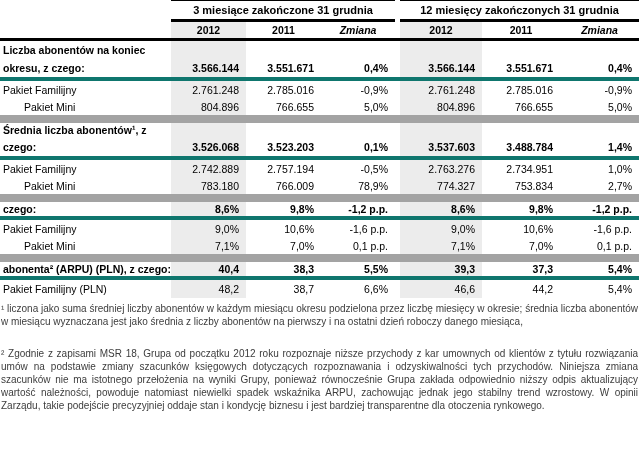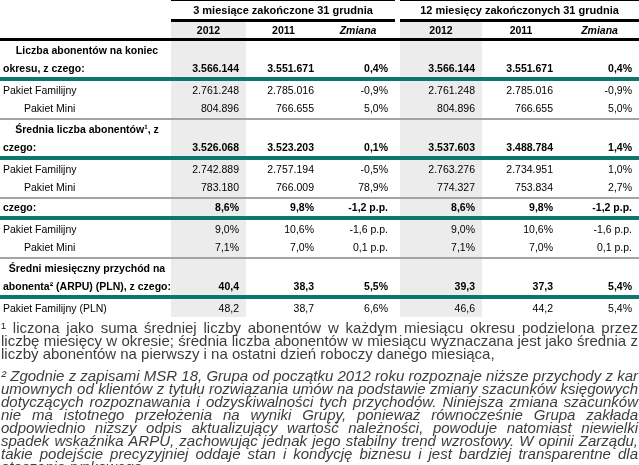--- a/index.html
+++ b/index.html
@@ -37,37 +37,37 @@
   tr.years-row td { height: 19px; border-bottom: 3px solid #000; }
   td.yh { text-align: center; font-weight: bold; }
   td.yh.it { font-style: italic; }
 
   
   .shade { background: #ececec; margin-top: 21px; }
 
   
   td.lbl { padding-left: 3px; white-space: nowrap; }
   td.num { text-align: right; padding-right: 7px; white-space: nowrap; }
-  tr.sec-l1 td { height: 19px; text-align: center; }
+  tr.sec-l1 td { height: 19px; }
   tr.sec-l2 td { height: 20px; border-bottom: 4px solid #0f766e; }
   tr.sec-l1 td.lbl, tr.sec-l2 td.lbl,
   tr.sec-l2 td.num { font-weight: bold; }
   tr.sub td { height: 20px; }
-  tr.sub-last td { border-bottom: 2px solid #a3a3a3; padding-left: 24px; }
+  tr.sub-last td { border-bottom: 8px solid #a3a3a3; padding-left: 24px; }
 
   
   .footnotes {
     margin-top: 4px;
     padding: 0 1px;
-    font-size: 15px;
+    font-size: 10px;
     line-height: 13px;
     color: #3d3d3d;
     text-align: justify;
   }
-  .footnotes p + p { margin-top: 9px; font-style: italic; }
+  .footnotes p + p { margin-top: 19px; }
 </style>
 </head>
 <body>
 
 <table class="fin">
   <colgroup>
     <col class="c-label">
       <col class="c-v1">
       <col class="c-v2">
       <col class="c-v3">
@@ -202,30 +202,20 @@
     <td class="lbl">Pakiet Mini</td>
     <td class="num shade">7,1%</td>
     <td class="num">7,0%</td>
     <td class="num">0,1 p.p.</td>
     <td></td>
     <td class="num shade">7,1%</td>
     <td class="num">7,0%</td>
     <td class="num">0,1 p.p.</td>
   </tr>
 
-  <tr class="sec-l1">
-    <td class="lbl">Średni miesięczny przychód na</td>
-    <td class="shade"></td>
-        <td></td>
-        <td></td>
-    <td></td>
-    <td class="shade"></td>
-        <td></td>
-        <td></td>
-  </tr>
   <tr class="sec-l2">
     <td class="lbl">abonenta² (ARPU) (PLN), z czego:</td>
     <td class="num shade">40,4</td>
     <td class="num">38,3</td>
     <td class="num">5,5%</td>
     <td></td>
     <td class="num shade">39,3</td>
     <td class="num">37,3</td>
     <td class="num">5,4%</td>
   </tr>

